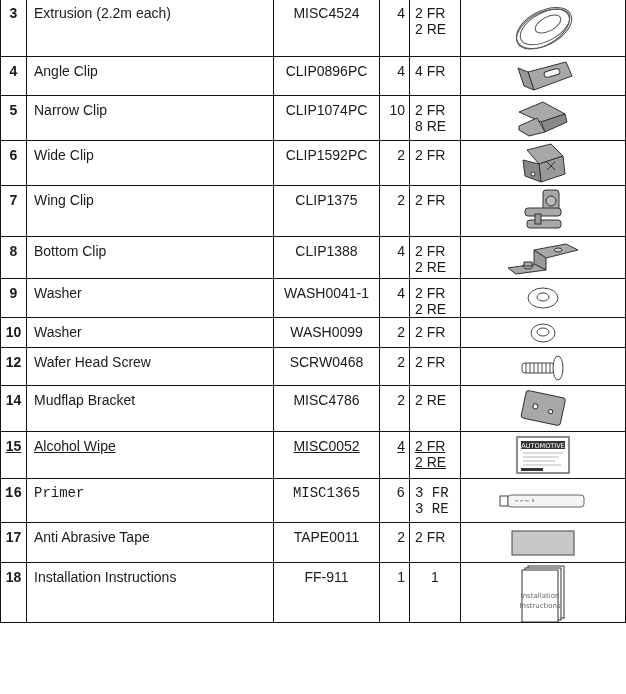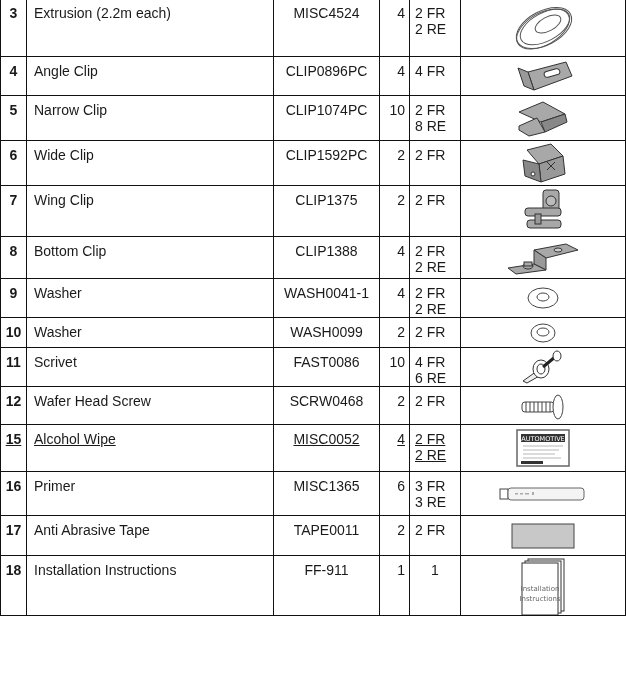--- a/index.html
+++ b/index.html
@@ -141,50 +141,49 @@
         <td class="code">WASH0099</td>
         <td class="qty">2</td>
         <td class="loc">
           <span class="loc-line">2 FR</span>
         </td>
         <td class="img"><span><svg width="28" height="22" viewBox="0 0 28 22">
               <ellipse cx="14" cy="11" rx="12" ry="9" fill="#fff" stroke="#444"></ellipse>
               <ellipse cx="14" cy="10" rx="6" ry="4" fill="#fff" stroke="#444"></ellipse>
             </svg></span></td>
       </tr>
-      <tr style="height: 38px;">
-        <td class="num">11</td>
-        <td class="desc">Scrivet</td>
-        <td class="code">FAST0086</td>
-        <td class="qty">10</td>
-        <td class="loc">
-          <span class="loc-line">4 FR</span>
-          <span class="loc-line">6 RE</span>
-        </td>
-        <td class="img"><span><svg width="48" height="36" viewBox="0 0 48 36">
-              <polygon points="4,32 18,22 22,26 8,34" fill="#eee" stroke="#333"></polygon>
-              <ellipse cx="22" cy="20" rx="8" ry="9" fill="#fff" stroke="#333"></ellipse>
-              <ellipse cx="22" cy="20" rx="4" ry="5" fill="#fff" stroke="#333"></ellipse>
-              <line x1="24" y1="18" x2="36" y2="8" stroke="#222" stroke-width="3"></line>
-              <ellipse cx="38" cy="7" rx="4" ry="5" fill="#fff" stroke="#333"></ellipse>
-            </svg></span></td>
-      </tr>
       <tr style="height: 38px; padding-left: 23px;">
         <td class="num">12</td>
         <td class="desc">Wafer Head Screw</td>
         <td class="code">SCRW0468</td>
         <td class="qty">2</td>
         <td class="loc">
           <span class="loc-line">2 FR</span>
         </td>
         <td class="img"><span><svg width="50" height="30" viewBox="0 0 50 30">
               <g stroke="#444" fill="#fff">
                 <rect x="4" y="11" width="32" height="10" rx="3"></rect>
                 <path d="M8 11 L8 21 M12 11 L12 21 M16 11 L16 21 M20 11 L20 21 M24 11 L24 21 M28 11 L28 21 M32 11 L32 21"></path>
                 <ellipse cx="40" cy="16" rx="5" ry="12"></ellipse>
+              </g>
+            </svg></span></td>
+      </tr>
+      <tr style="height: 46px;">
+        <td class="num">14</td>
+        <td class="desc">Mudflap Bracket</td>
+        <td class="code">MISC4786</td>
+        <td class="qty">2</td>
+        <td class="loc">
+          <span class="loc-line">2 RE</span>
+        </td>
+        <td class="img"><span><svg width="48" height="42" viewBox="0 0 48 42">
+              <g transform="rotate(12 24 21)">
+                <rect x="4" y="6" width="40" height="28" rx="3" fill="#a8a8a8" stroke="#333"></rect>
+                <circle cx="16" cy="20" r="2.5" fill="#fff" stroke="#333"></circle>
+                <circle cx="32" cy="22" r="2" fill="#fff" stroke="#333"></circle>
               </g>
             </svg></span></td>
       </tr>
       <tr style="height: 47px; text-decoration: underline;">
         <td class="num">15</td>
         <td class="desc">Alcohol Wipe</td>
         <td class="code">MISC0052</td>
         <td class="qty">4</td>
         <td class="loc">
           <span class="loc-line">2 FR</span>
@@ -196,21 +195,21 @@
               <text x="28" y="12.5" font-size="6.5" font-family="DejaVu Sans, sans-serif" fill="#fff" text-anchor="middle">AUTOMOTIVE</text>
               <g stroke="#999" stroke-width="0.7">
                 <line x1="8" y1="18" x2="48" y2="18"></line>
                 <line x1="8" y1="22" x2="44" y2="22"></line>
                 <line x1="8" y1="26" x2="40" y2="26"></line>
                 <line x1="8" y1="30" x2="46" y2="30"></line>
               </g>
               <rect x="6" y="33" width="22" height="3" fill="#333"></rect>
             </svg></span></td>
       </tr>
-      <tr style="height: 44px;">
+      <tr style="height: 44px; font-family: Liberation Mono, monospace;">
         <td class="num">16</td>
         <td class="desc">Primer</td>
         <td class="code">MISC1365</td>
         <td class="qty">6</td>
         <td class="loc">
           <span class="loc-line">3 FR</span>
           <span class="loc-line">3 RE</span>
         </td>
         <td class="img"><span><svg width="88" height="16" viewBox="0 0 88 16">
               <rect x="1" y="3" width="8" height="10" fill="#fff" stroke="#444"></rect>

